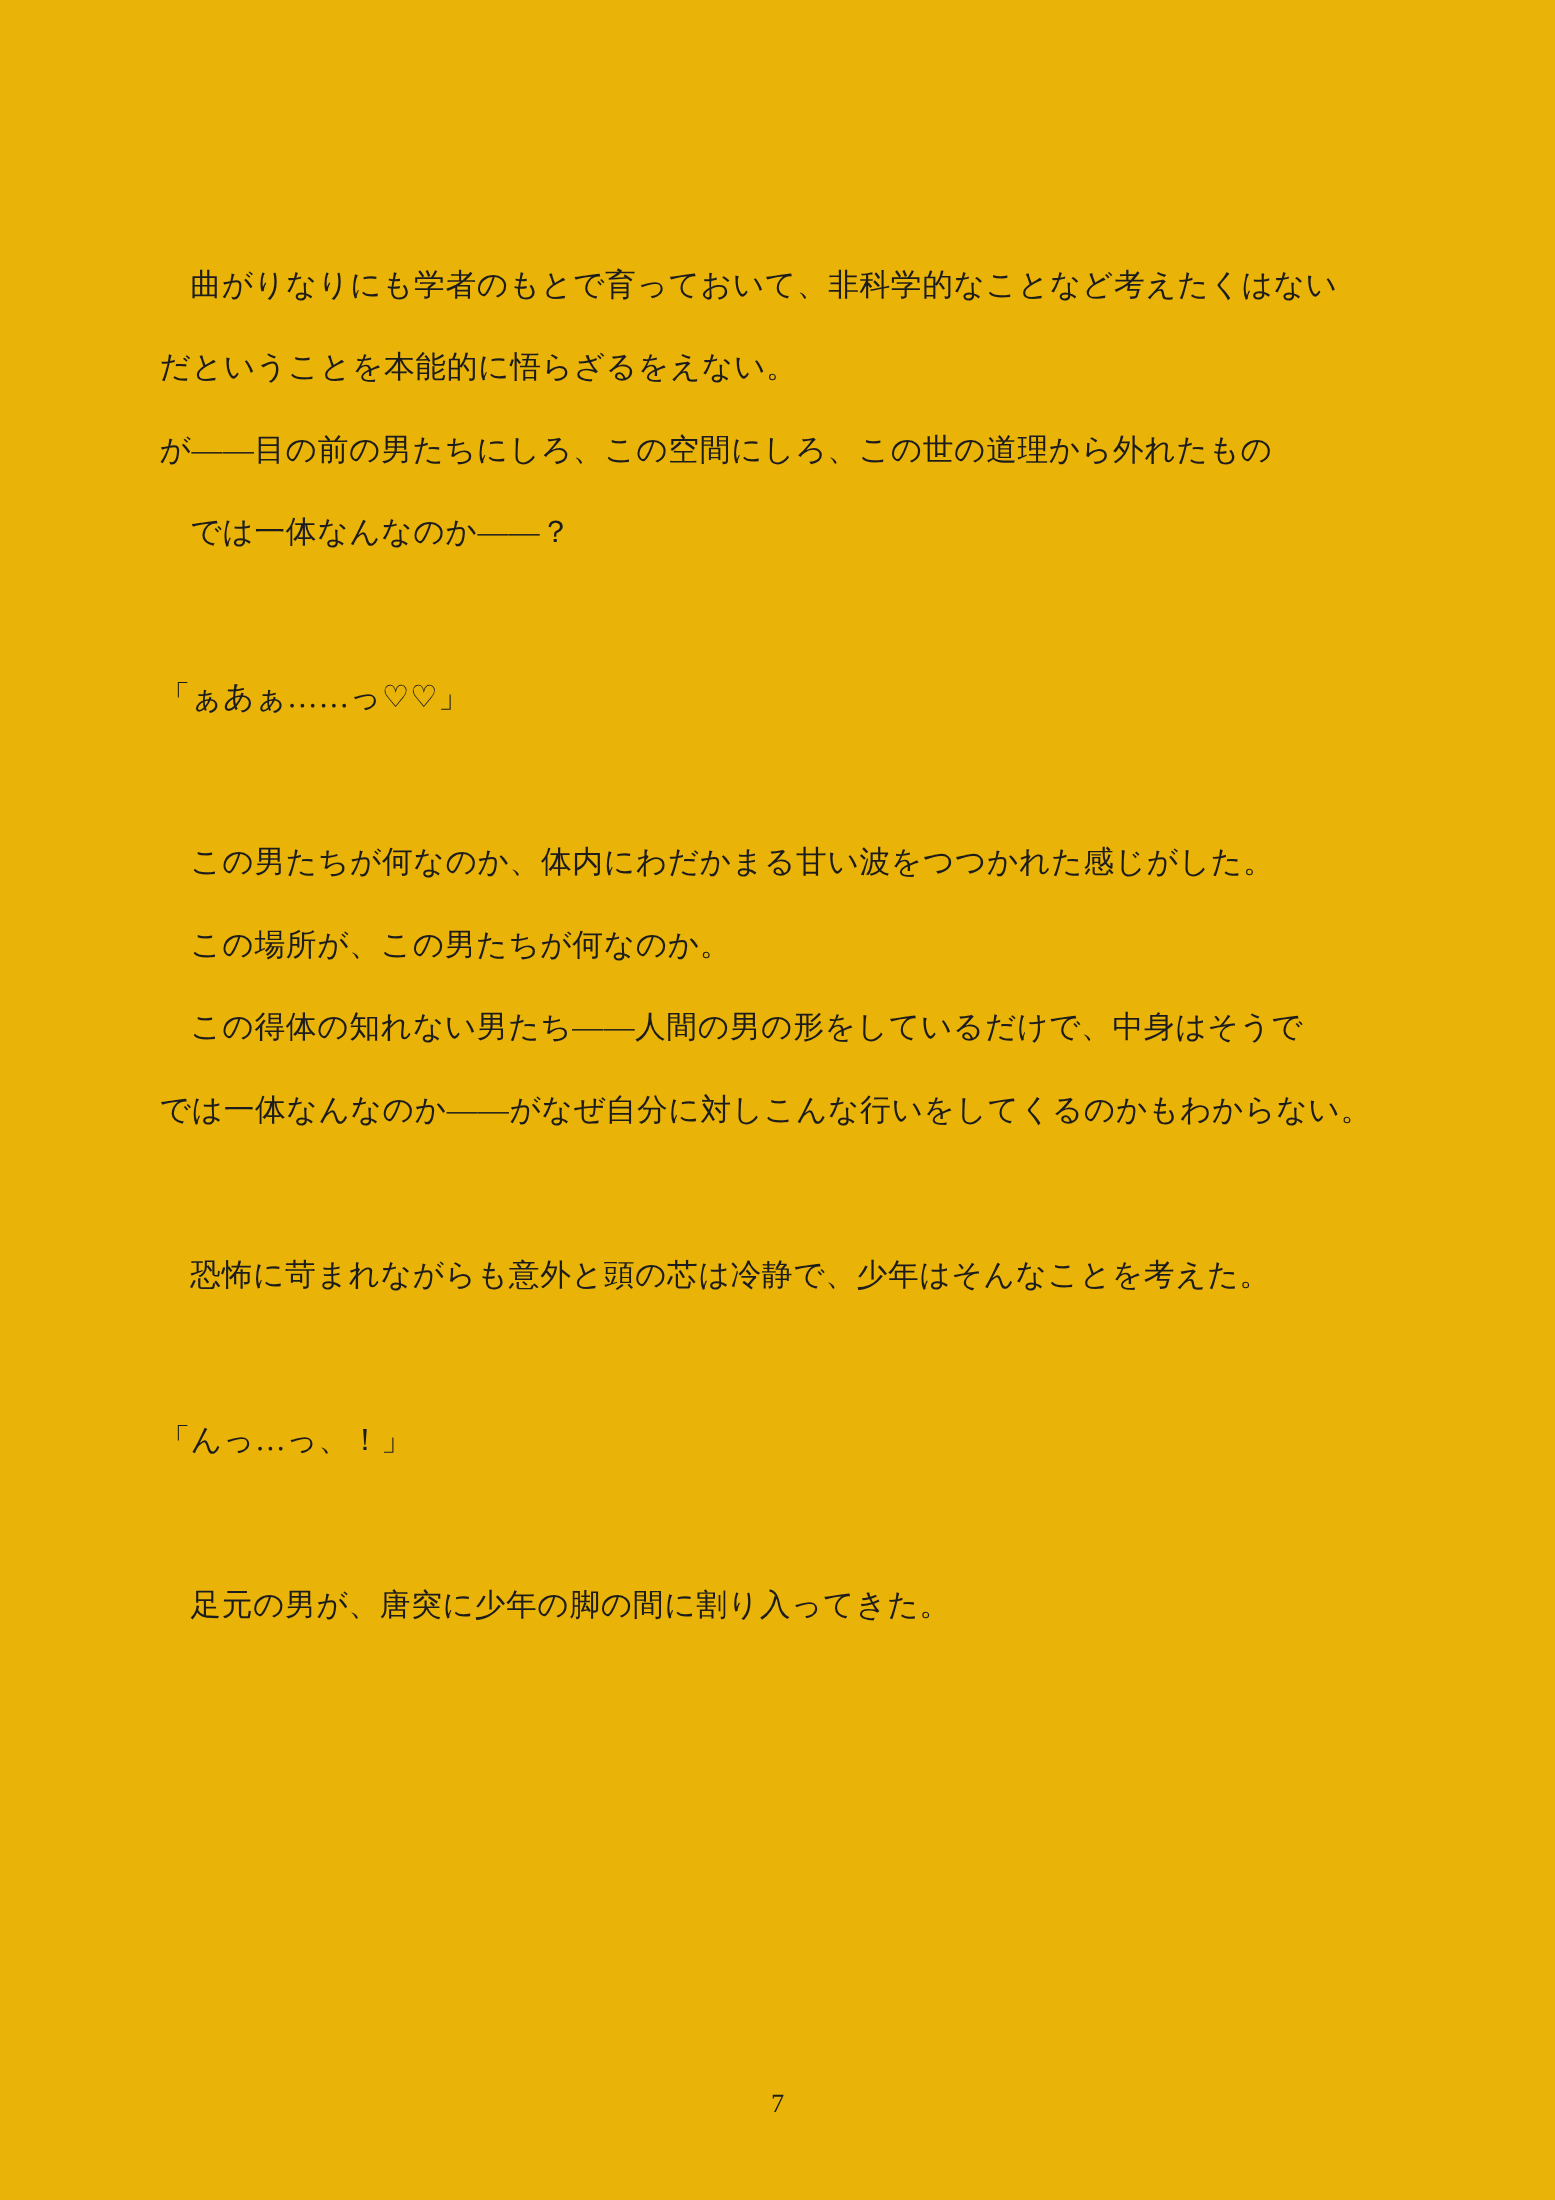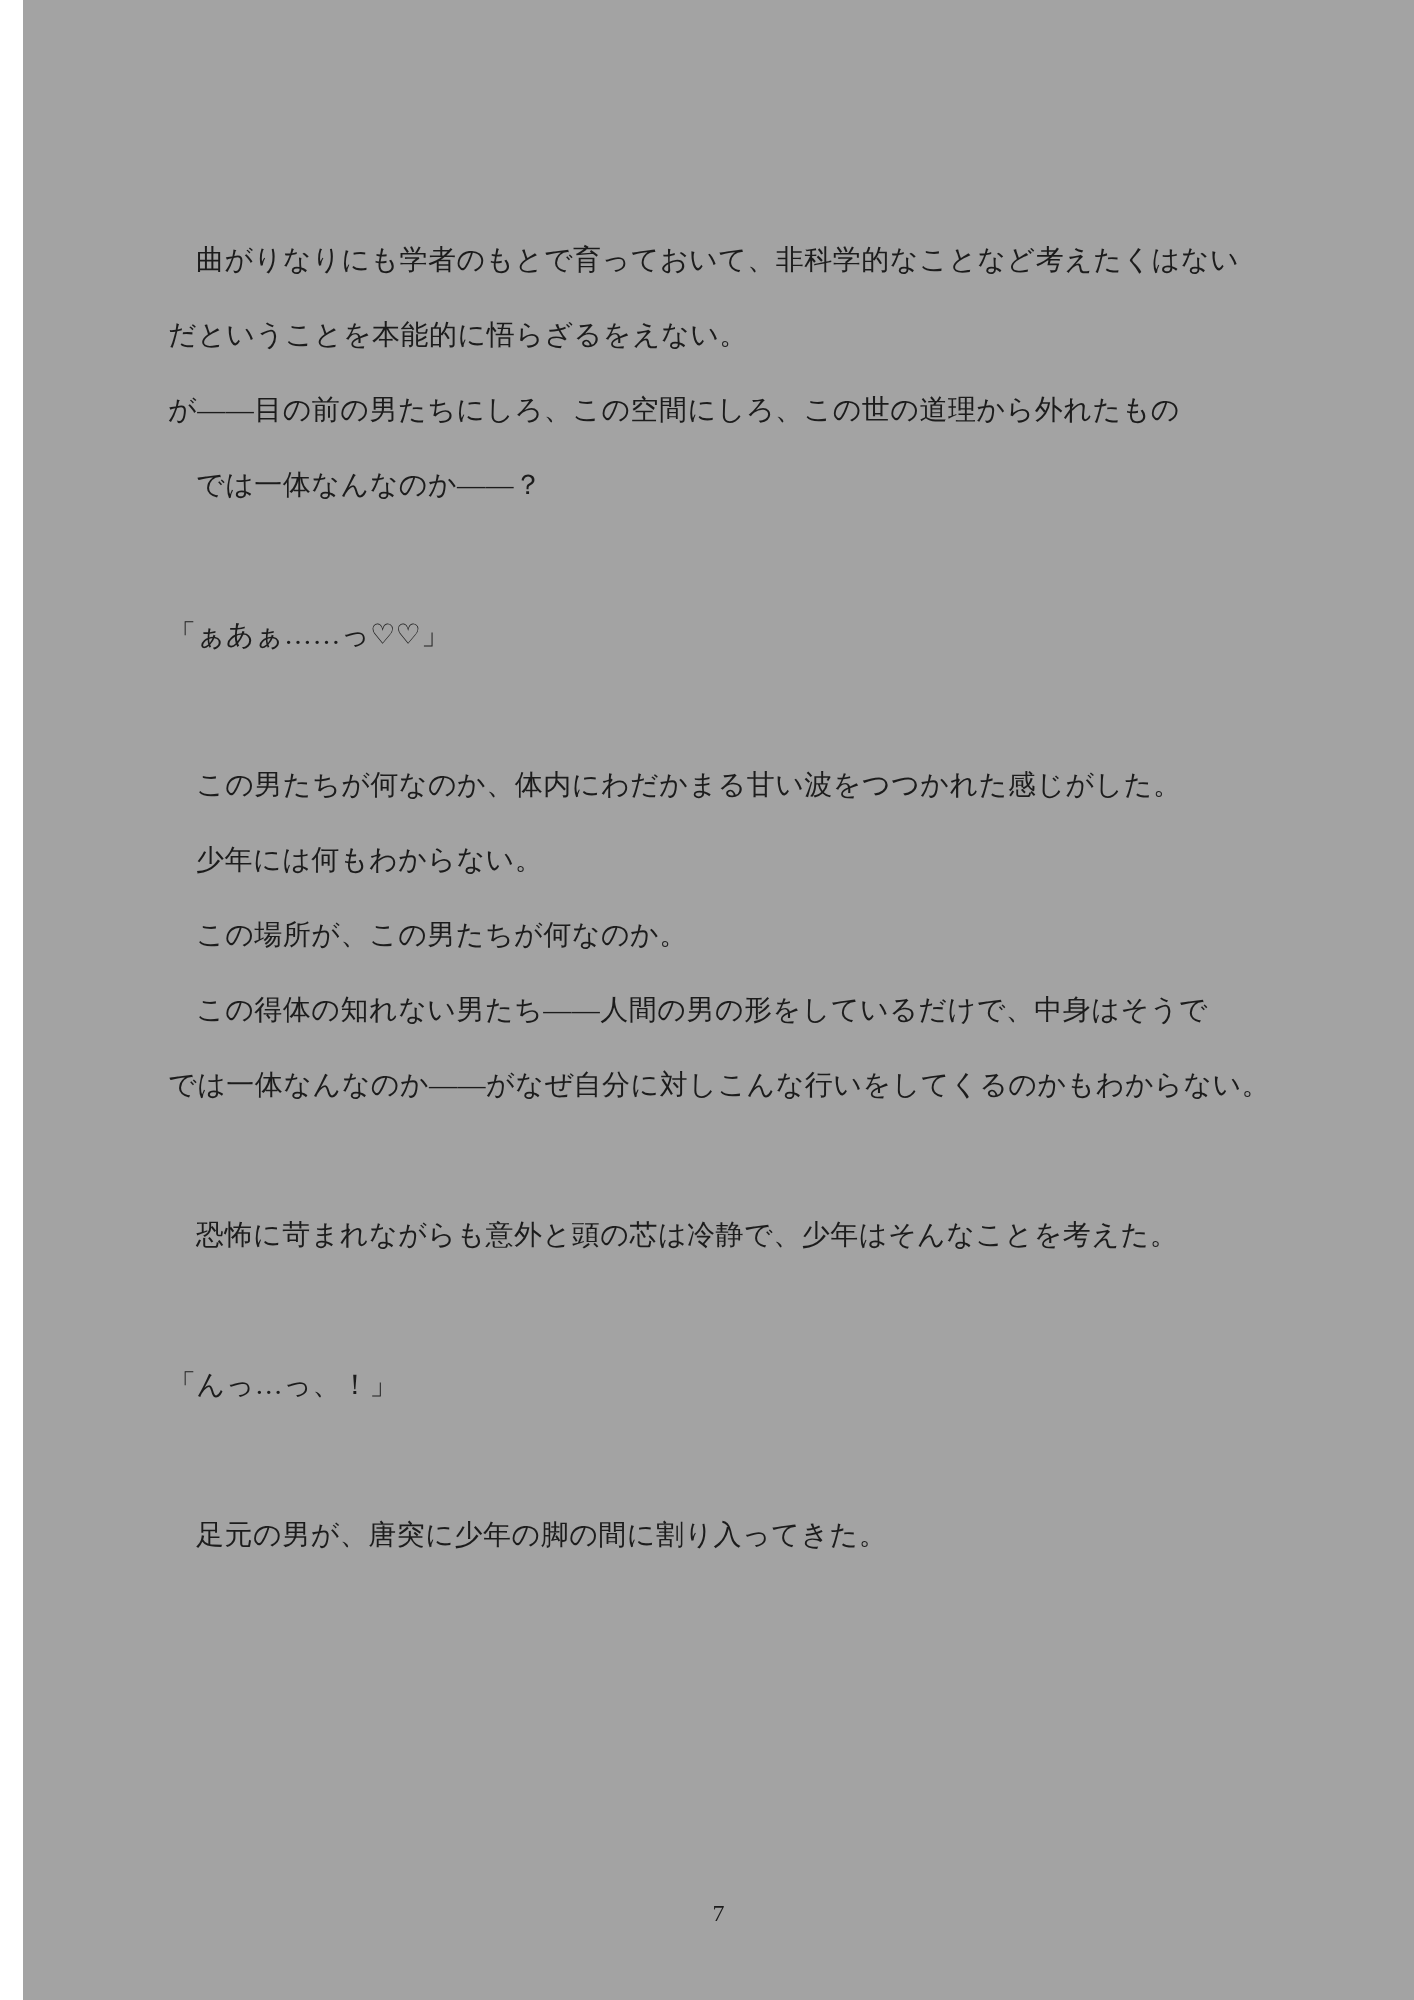--- a/index.html
+++ b/index.html
@@ -11,22 +11,21 @@
     width: 1414px;
     height: 2000px;
     position: relative;
     font-family: "Liberation Serif", "DejaVu Serif", serif;
     color: #1c1c1c;
     overflow: hidden;
   }
   .page {
     position: absolute;
     inset: 0;
-    background: #a3a3a3;
-    margin-left: 23px;
+    background: #eab308;
   }
   .text-block {
     position: absolute;
     left: 145px;
     top: 222px;
     width: 1125px;
     font-size: 28px;
     line-height: 75px;
     letter-spacing: 0.5px;
   }
@@ -58,21 +57,20 @@
   <div class="text-block">
 
   <div class="text-line indent">曲がりなりにも学者のもとで育っておいて、非科学的なことなど考えたくはない</div>
       <div class="text-line">だということを本能的に悟らざるをえない。</div>
       <div class="text-line">が――目の前の男たちにしろ、この空間にしろ、この世の道理から外れたもの</div>
       <div class="text-line indent">では一体なんなのか――？</div>
       <div class="text-line blank"></div>
       <div class="text-line">「ぁあぁ……っ♡♡」</div>
       <div class="text-line blank"></div>
       <div class="text-line indent">この男たちが何なのか、体内にわだかまる甘い波をつつかれた感じがした。</div>
-      <div class="text-line indent">少年には何もわからない。</div>
       <div class="text-line indent">この場所が、この男たちが何なのか。</div>
       <div class="text-line indent">この得体の知れない男たち――人間の男の形をしているだけで、中身はそうで</div>
       <div class="text-line">では一体なんなのか――がなぜ自分に対しこんな行いをしてくるのかもわからない。</div>
       <div class="text-line blank"></div>
       <div class="text-line indent">恐怖に苛まれながらも意外と頭の芯は冷静で、少年はそんなことを考えた。</div>
       <div class="text-line blank"></div>
       <div class="text-line">「んっ…っ、！」</div>
       <div class="text-line blank"></div>
       <div class="text-line indent">足元の男が、唐突に少年の脚の間に割り入ってきた。</div>
     </div>

